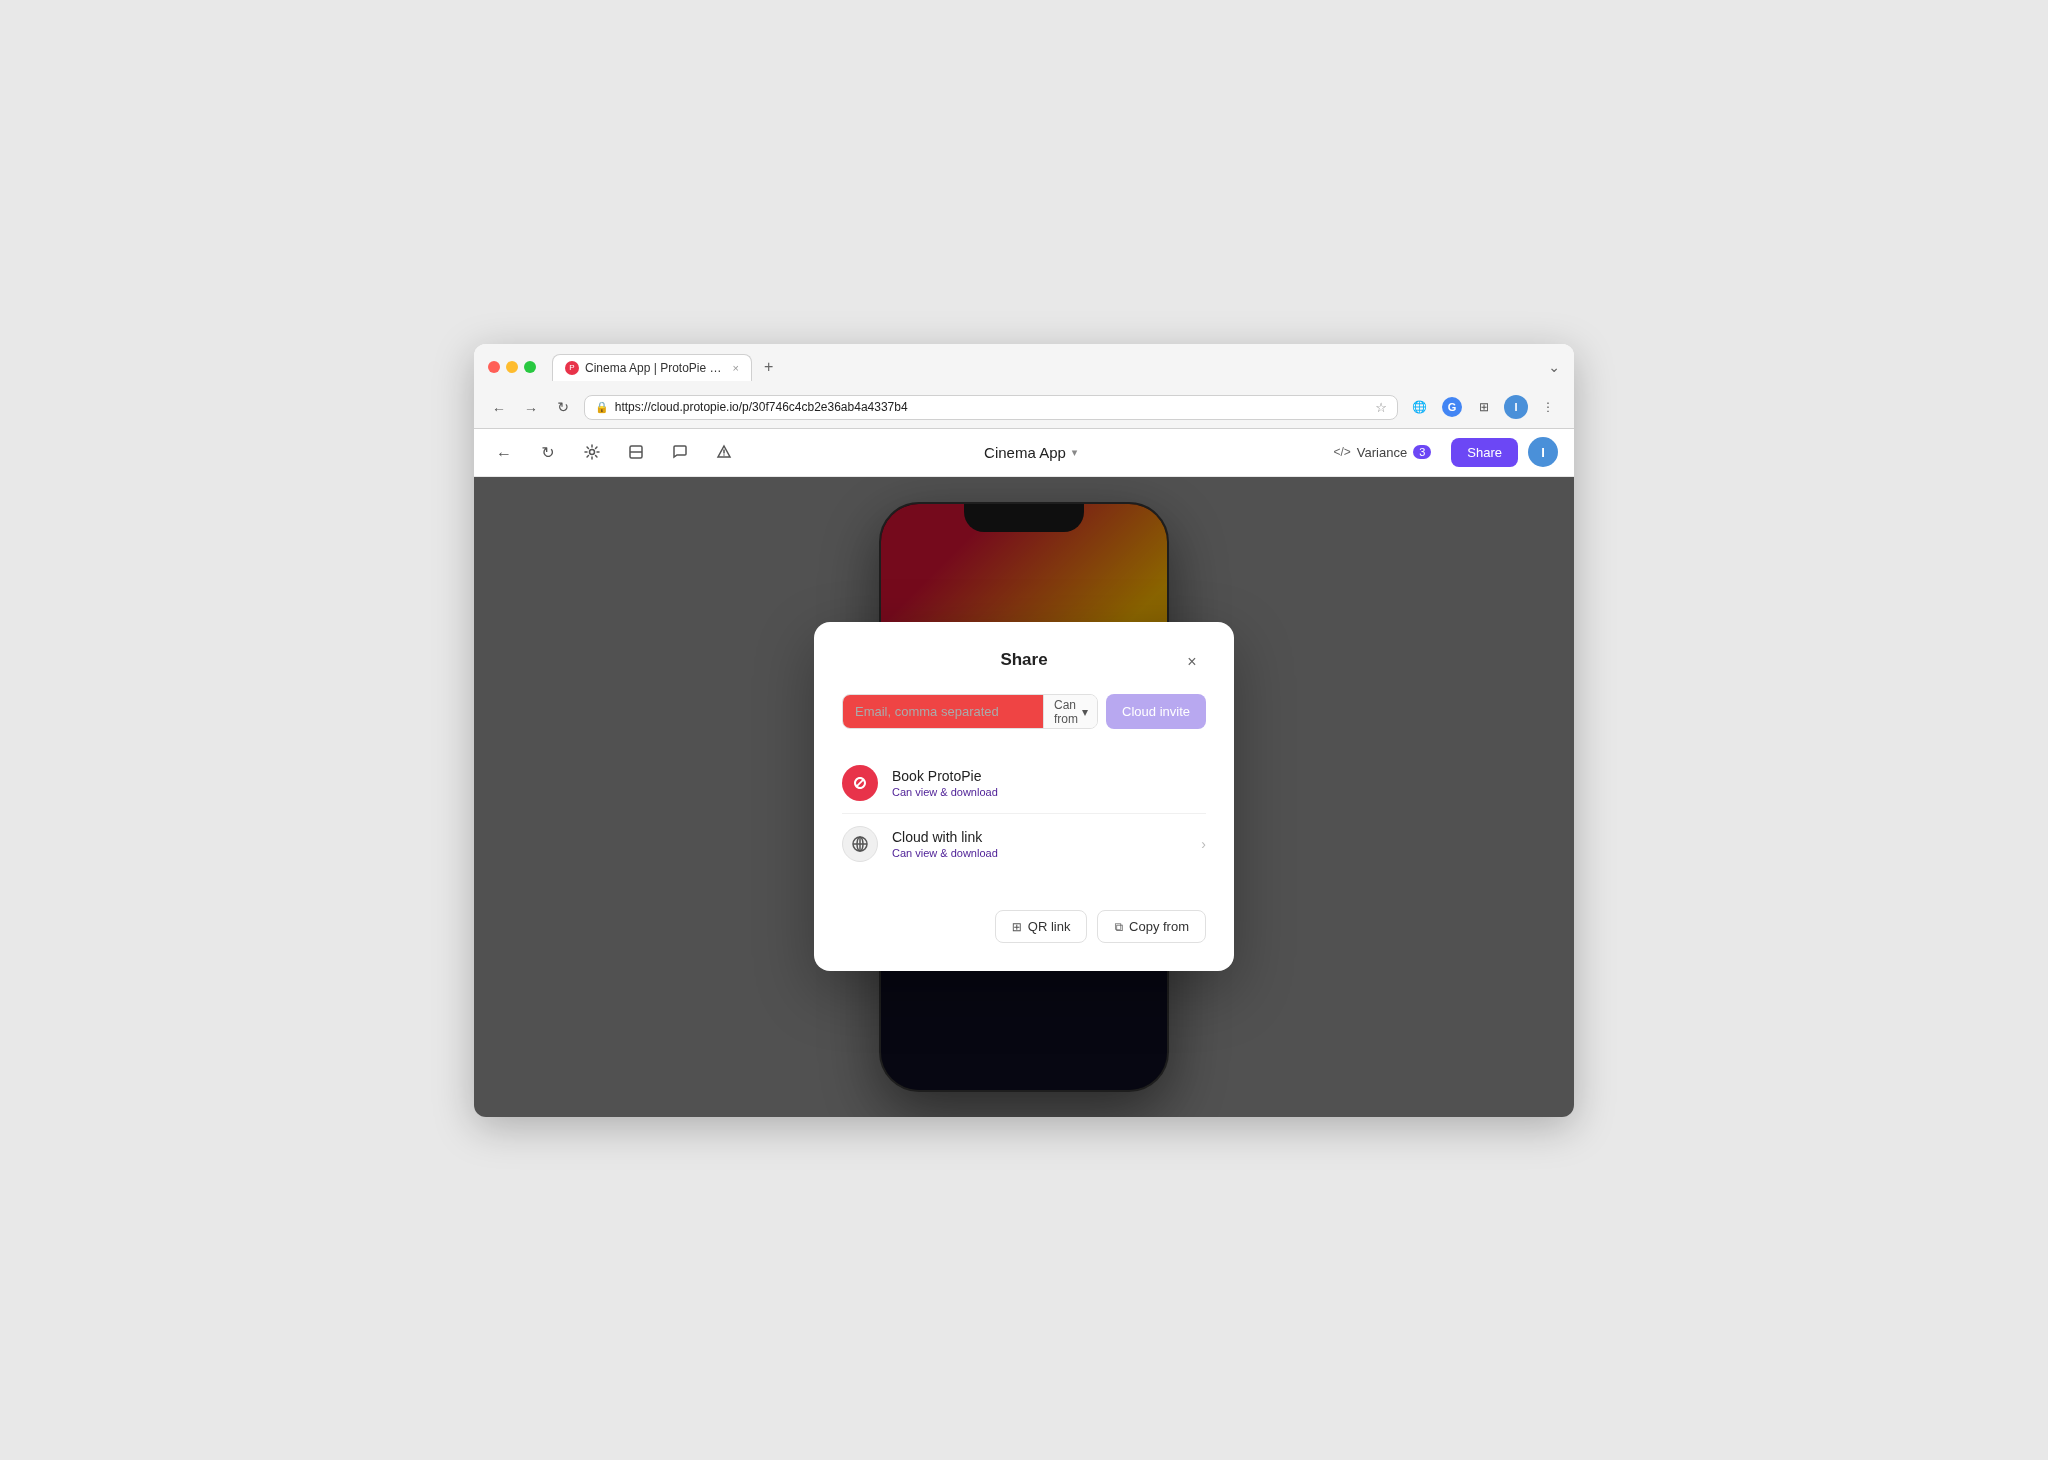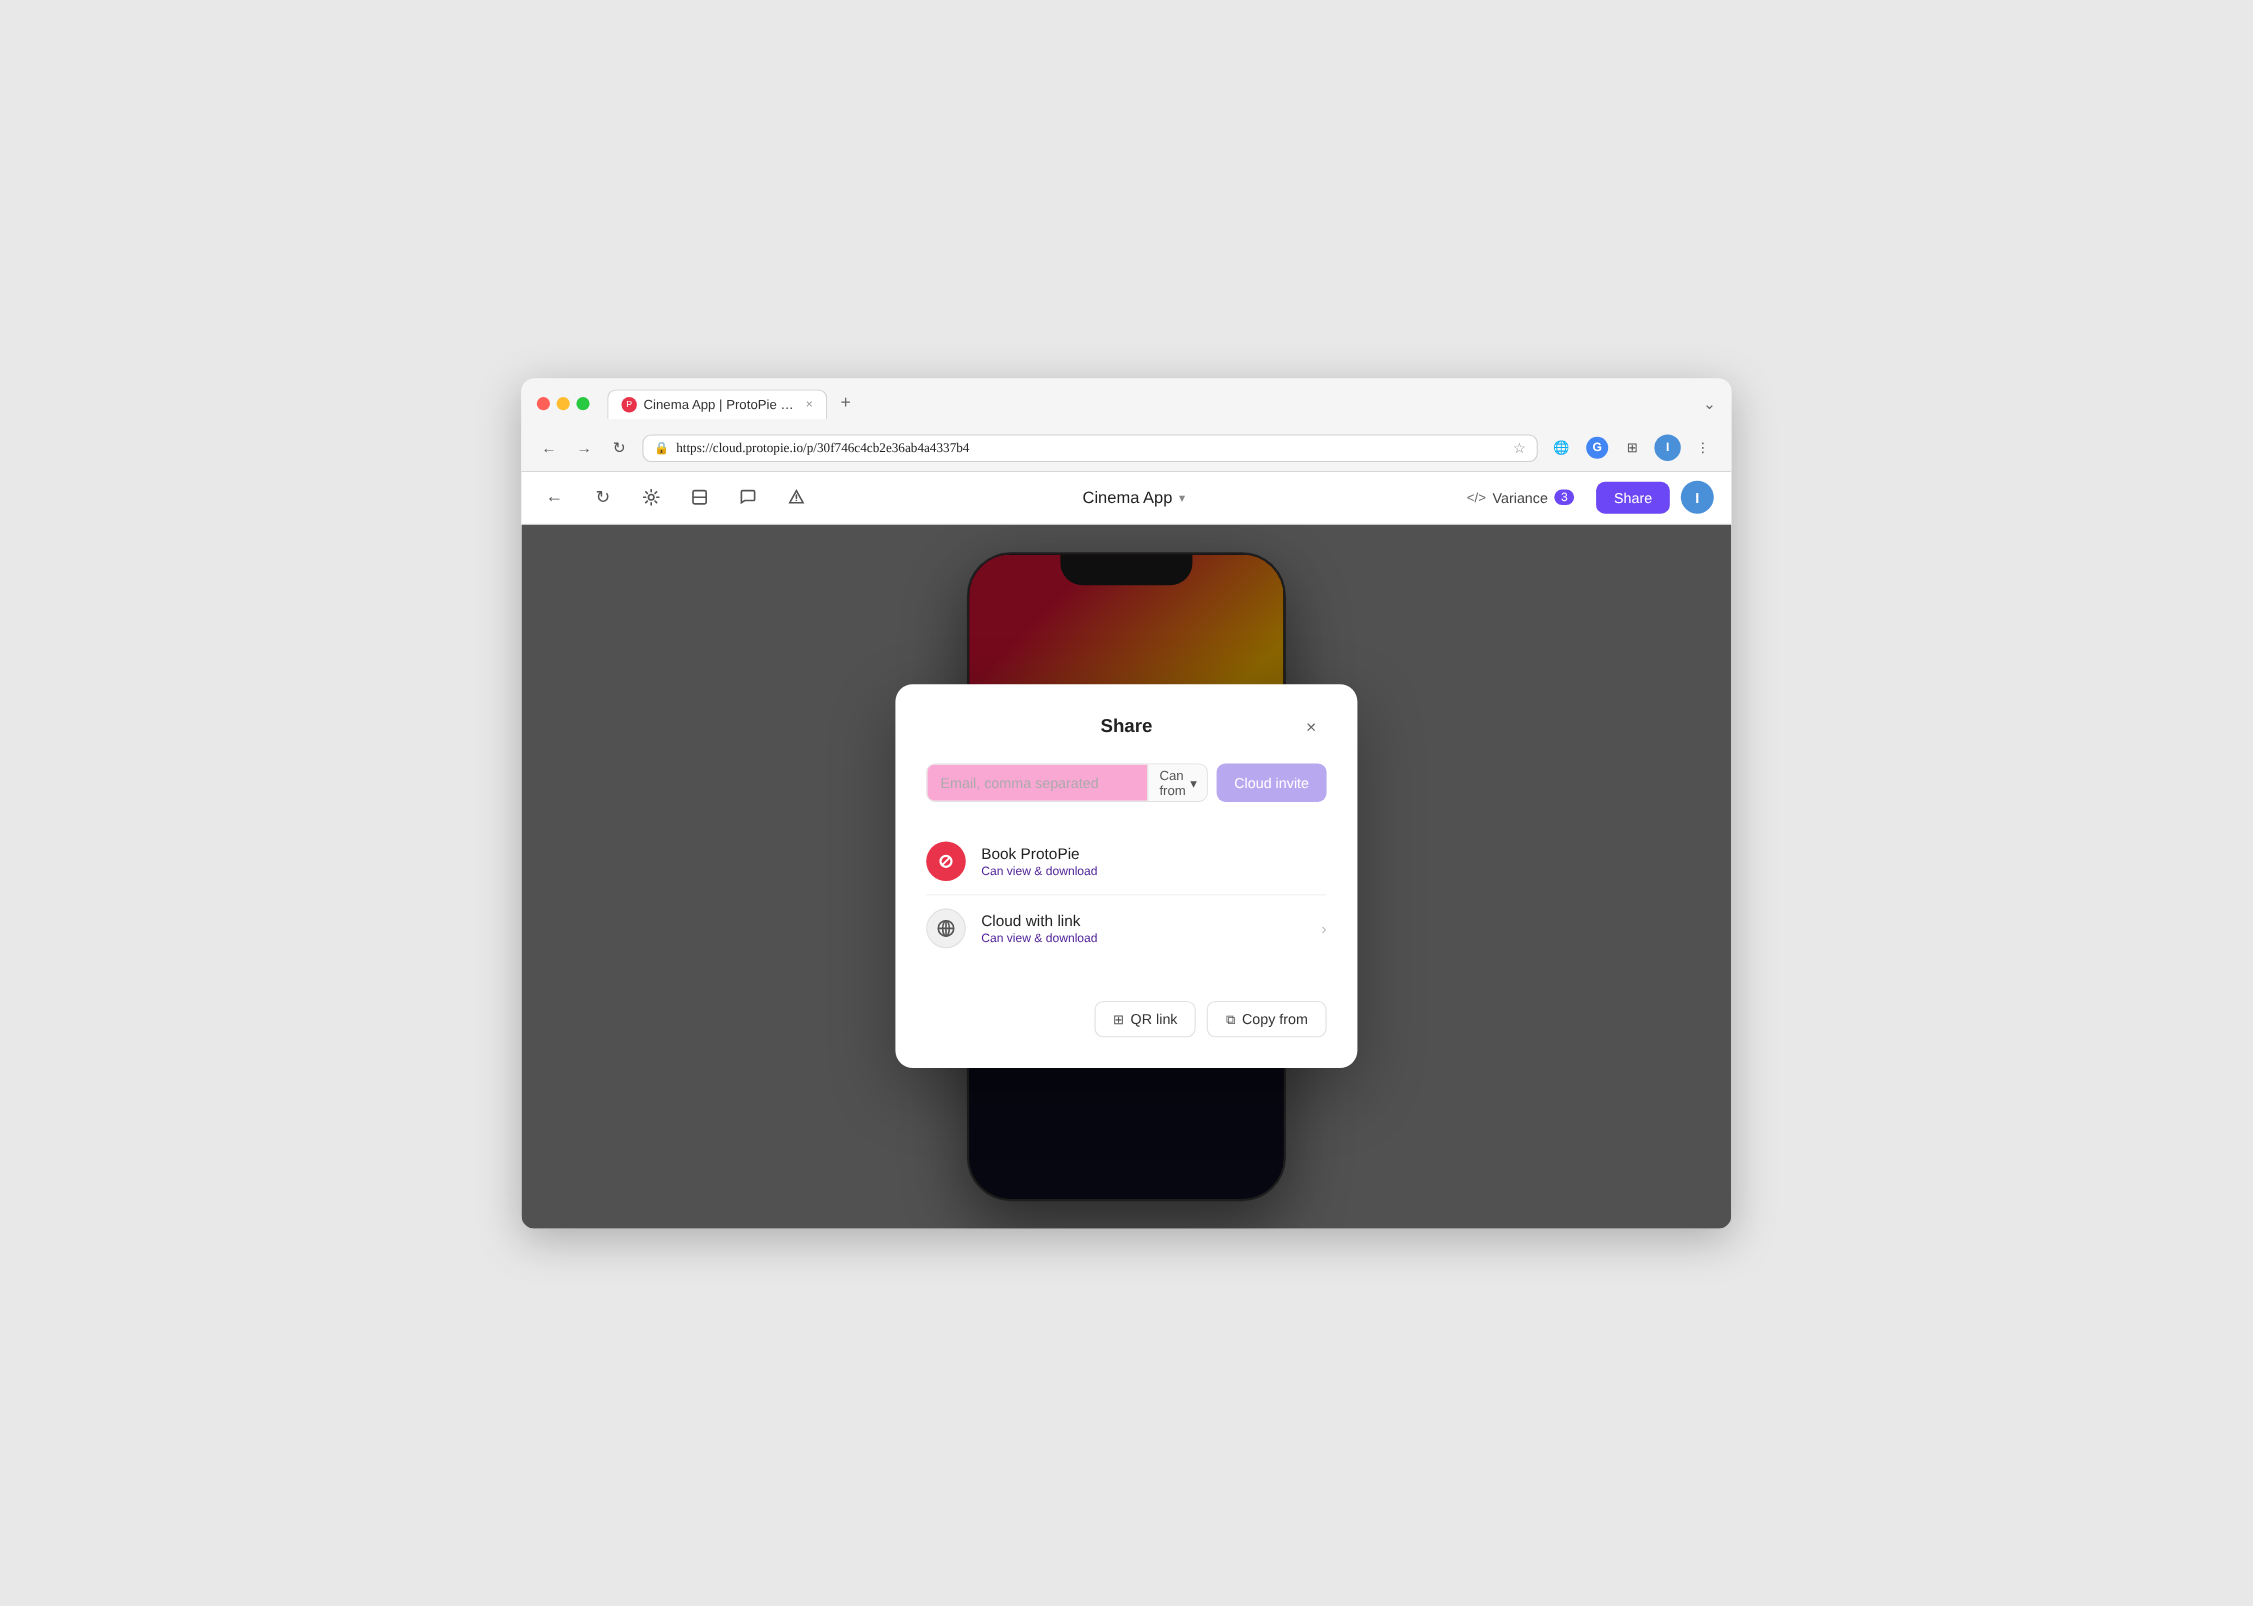--- a/index.html
+++ b/index.html
@@ -130,21 +130,21 @@
       border: 1px solid #d0d0d0;
       border-radius: 8px;
       padding: 4px 10px;
       font-size: 12px;
       color: #333;
       display: flex;
       align-items: center;
       gap: 6px;
     }
     .address-lock { color: #555; font-size: 11px; }
-    .address-text { flex: 1; font-size: 12px; color: #222; font-family: Liberation Serif, serif; }
+    .address-text { flex: 1; font-size: 12px; color: #222; }
     .address-star { color: #888; font-size: 13px; }
 
     .nav-extensions {
       display: flex;
       align-items: center;
       gap: 8px;
     }
     .ext-icon {
       width: 24px;
       height: 24px;
@@ -403,21 +403,21 @@
       border-radius: 8px;
       overflow: hidden;
     }
     .invite-input {
       flex: 1;
       border: none;
       outline: none;
       padding: 9px 12px;
       font-size: 13px;
       color: #333;
-      background: #f9a8d4;
+      background: #ef4444;
     }
     .invite-input::placeholder { color: #aaa; }
     .permission-select {
       display: flex;
       align-items: center;
       gap: 4px;
       padding: 0 10px;
       font-size: 12px;
       color: #555;
       border-left: 1px solid #e0e0e0;

